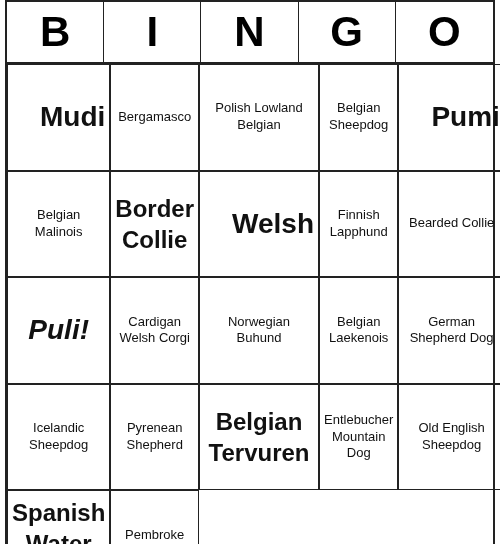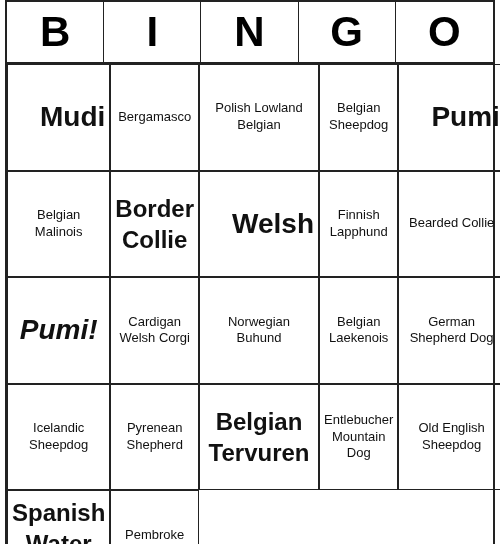--- a/index.html
+++ b/index.html
@@ -108,21 +108,21 @@
       <div class="bingo-cell">
         <span class="cell-text large">Welsh</span>
       </div>
       <div class="bingo-cell">
         <span class="cell-text">Finnish Lapphund</span>
       </div>
       <div class="bingo-cell">
         <span class="cell-text">Bearded Collie</span>
       </div>
       <div class="bingo-cell">
-        <span class="cell-text free">Pumi!</span>
+        <span class="cell-text free">Puli!</span>
       </div>
       <div class="bingo-cell">
         <span class="cell-text">Cardigan Welsh Corgi</span>
       </div>
       <div class="bingo-cell">
         <span class="cell-text">Norwegian Buhund</span>
       </div>
       <div class="bingo-cell">
         <span class="cell-text">Belgian Laekenois</span>
       </div>

